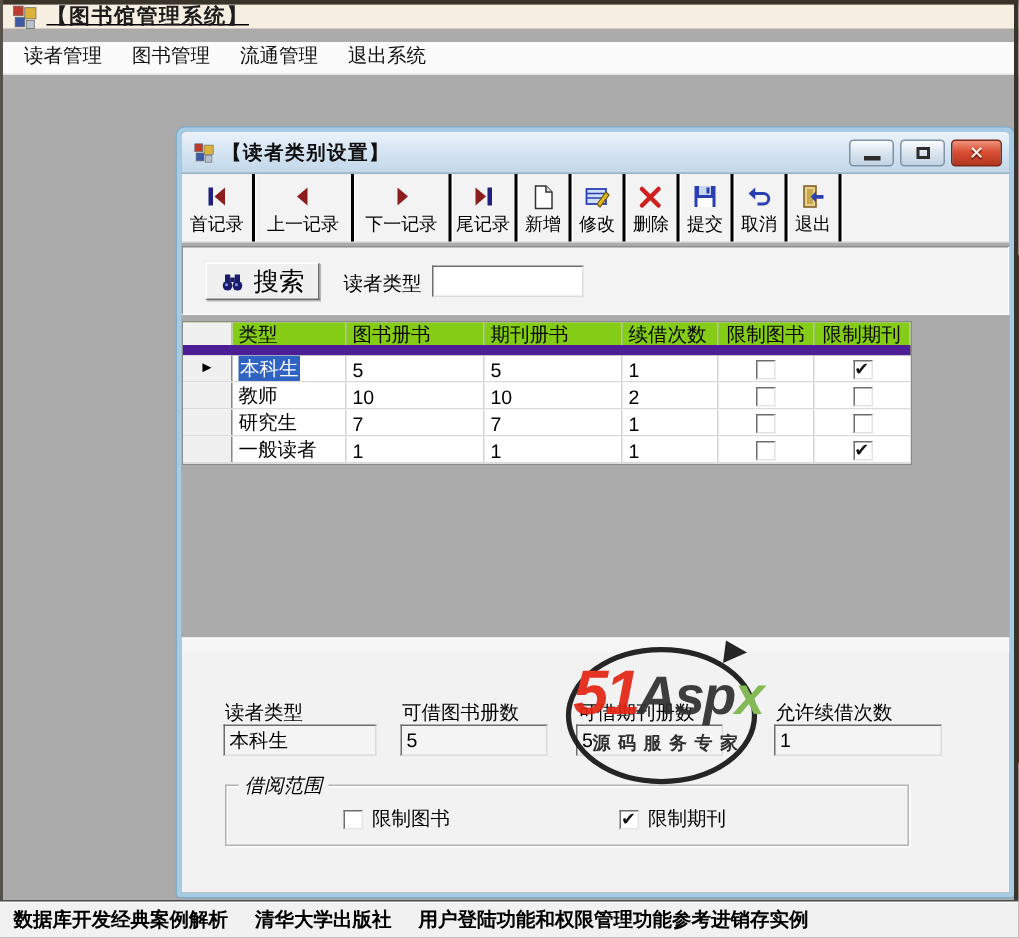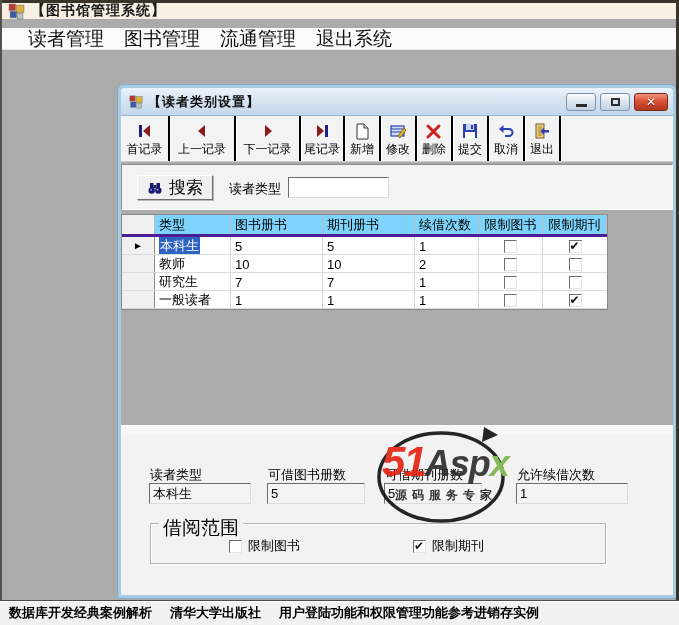--- a/index.html
+++ b/index.html
@@ -10,30 +10,30 @@
     background:#ababab;
   }
   .app { position:relative; width:679px; height:625px; background:#ababab; }
   .frame-top   { position:absolute; top:0; left:0; right:0; height:3px; background:#39332a; z-index:50; }
   .frame-left  { position:absolute; top:0; left:0; bottom:25px; width:2px; background:#55504a; z-index:50; }
   .frame-right { position:absolute; top:0; right:0; bottom:25px; width:3px; background:#39332a; z-index:50; }
 
   
   .titlebar {
     position:absolute; top:3px; left:0; right:0; height:16px;
-    background:#f7efe2; display:flex; align-items:center; padding:0 6px;
+    background:#f7efe2; display:flex; align-items:center; padding:0 6px;text-decoration:underline;
   }
   .titlebar .app-icon { width:17px; height:17px; margin:0 6px 0 2px; flex:0 0 auto; }
   .titlebar .title-text { font-size:14px; font-weight:bold; color:#1c1c1c; letter-spacing:1px; }
 
   
   .menubar {
     position:absolute; top:28px; left:0; right:0; height:22px;
-    background:#fbfbfb; display:flex; align-items:center; padding-left:18px;
-    border-bottom:1px solid #e4e4e4; font-size:19px;
+    background:#fbfbfb; display:flex; align-items:flex-end; padding-left:6px;
+    border-bottom:1px solid #e4e4e4; font-size:13px;
   }
   .menu-item { padding:3px 10px; color:#111; cursor:default; }
 
   
   .mdi { position:absolute; top:50px; left:0; right:0; bottom:25px; background:#ababab; overflow:hidden; }
 
   
   .statusbar {
     position:absolute; bottom:0; left:0; right:0; height:25px;
     background:#f1f1f1; border-top:1px solid #4c4c4c;
@@ -103,21 +103,21 @@
     border:1px solid; border-color:#6d6d6d #dcdcdc #dcdcdc #6d6d6d; background:#fff;
     font-size:13px; padding:0 3px; font-family:inherit;
   }
 
   
   .grid {
     position:absolute; top:98px; left:0; width:487px; height:96px;
     background:#fff; border:1px solid #8a8a8a; font-size:13px;
   }
   .g-row { display:flex; height:18px; border-bottom:1px solid #dadada; background:#fff; }
-  .g-row.header { height:22px; background:#7dd3fc; border-bottom:3px solid #4c1d95; }
+  .g-row.header { height:22px; background:#84cc16; border-bottom:7px solid #4c1d95; }
   .g-cell {
     flex:0 0 auto; padding:1px 0 0 4px; overflow:hidden; white-space:nowrap;
     border-right:1px solid #d4d4d4; display:flex; align-items:center;
   }
   .g-row.header .g-cell { border-right:1px solid #bdbdbd; }
   .g-sel { width:33px; background:#f0f0f0; border-right:1px solid #8a8a8a; justify-content:center; padding-left:0; }
   .g-c1 { width:76px; } .g-c2 { width:92px; } .g-c3 { width:92px; }
   .g-c4 { width:64px; } .g-c5 { width:64px; } .g-c6 { width:64px; border-right:none; }
   .g-c5, .g-c6 { justify-content:center; padding-left:0; }
   .row-arrow { font-size:10px; color:#000; line-height:1; }
@@ -142,21 +142,21 @@
   .fld-input {
     position:absolute; top:57px; height:21px;
     border:1px solid; border-color:#6d6d6d #dcdcdc #dcdcdc #6d6d6d;
     background:#f4f4f4; font-size:13px; padding:0 3px; font-family:inherit; color:#000;
   }
   .groupbox {
     position:absolute; left:29px; top:97px; width:456px; height:41px;
     border:1px solid #b3b3b3; box-shadow:1px 1px 0 #ffffff, inset 1px 1px 0 #ffffff;
   }
   .gb-legend {
-    position:absolute; left:8px; top:-9px; background:#f2f2f2; padding:0 4px; font-size:19px; color:#000;
+    position:absolute; left:8px; top:-9px; background:#f2f2f2; padding:0 4px; font-size:13px; color:#000;font-style:italic;
   }
   .gb-opt { position:absolute; top:13px; display:flex; align-items:center; gap:6px; font-size:13px; }
   .gb-opt1 { left:78px; } .gb-opt2 { left:262px; }
 
   
   .watermark {
     position:absolute; left:185px; top:299px; width:280px; height:140px;
     pointer-events:none; z-index:8; opacity:.92;text-decoration:underline;
   }
   .wm-circle { position:absolute; left:0; top:0; }

